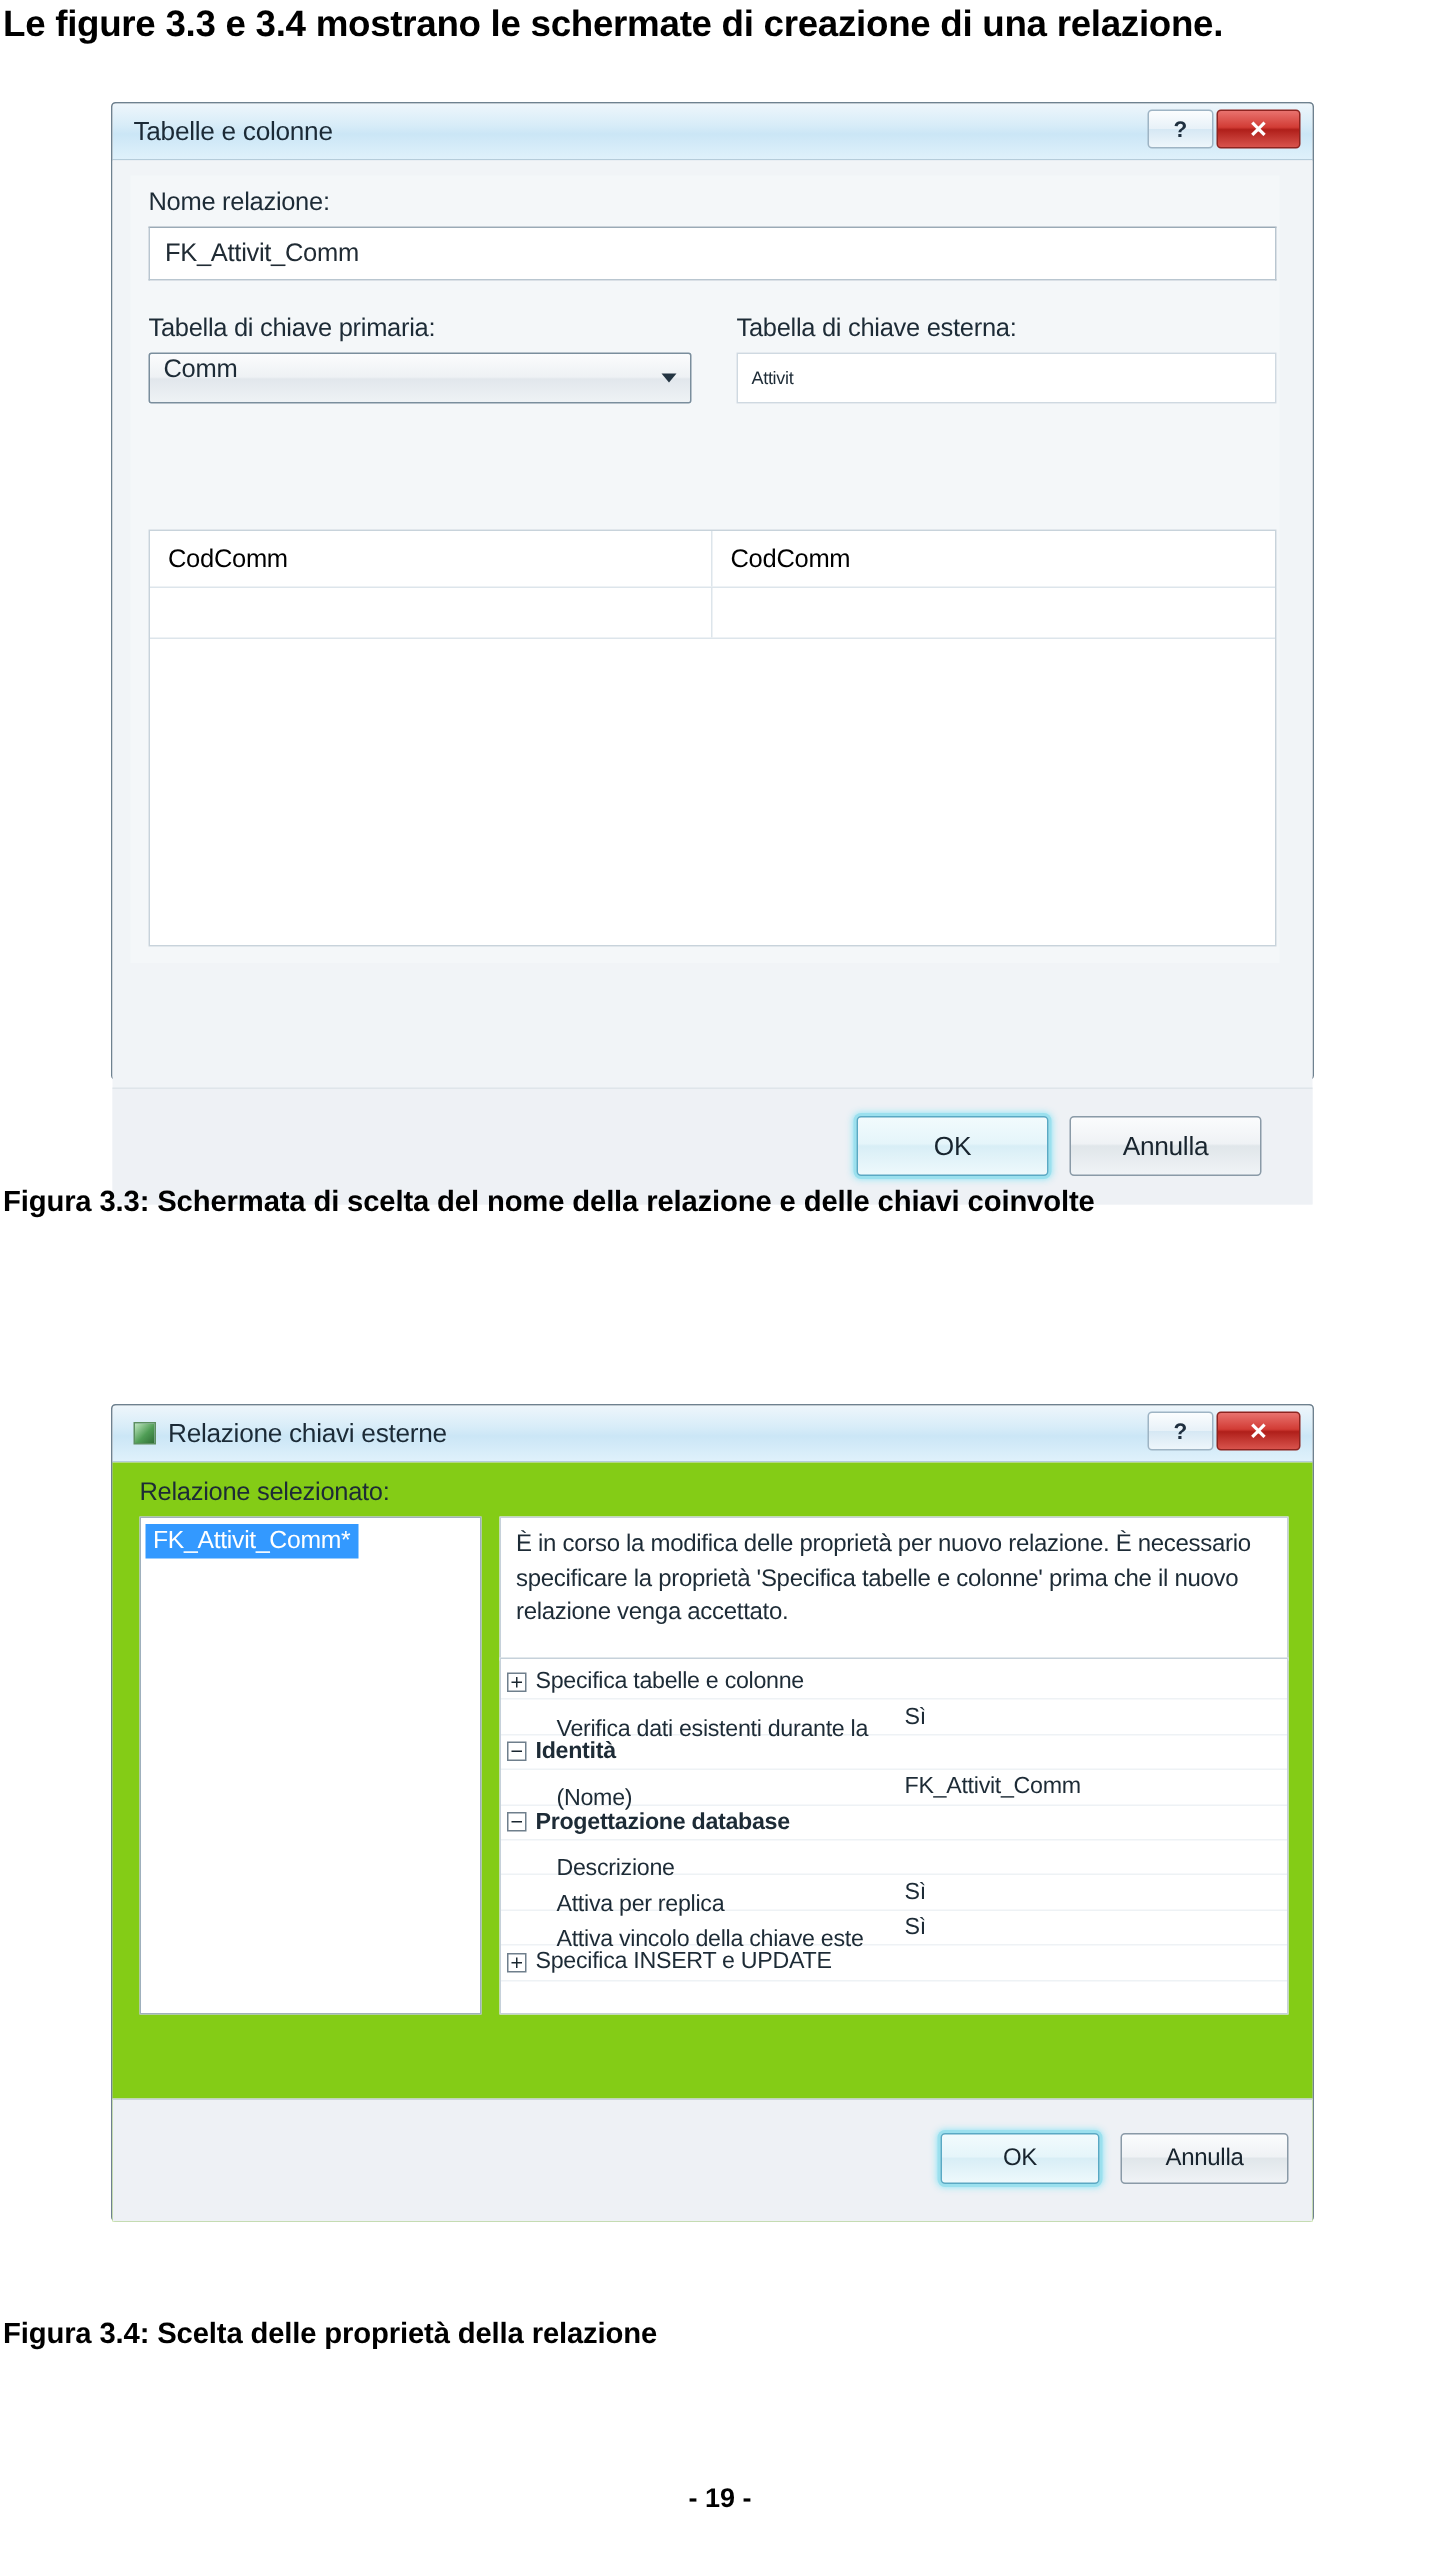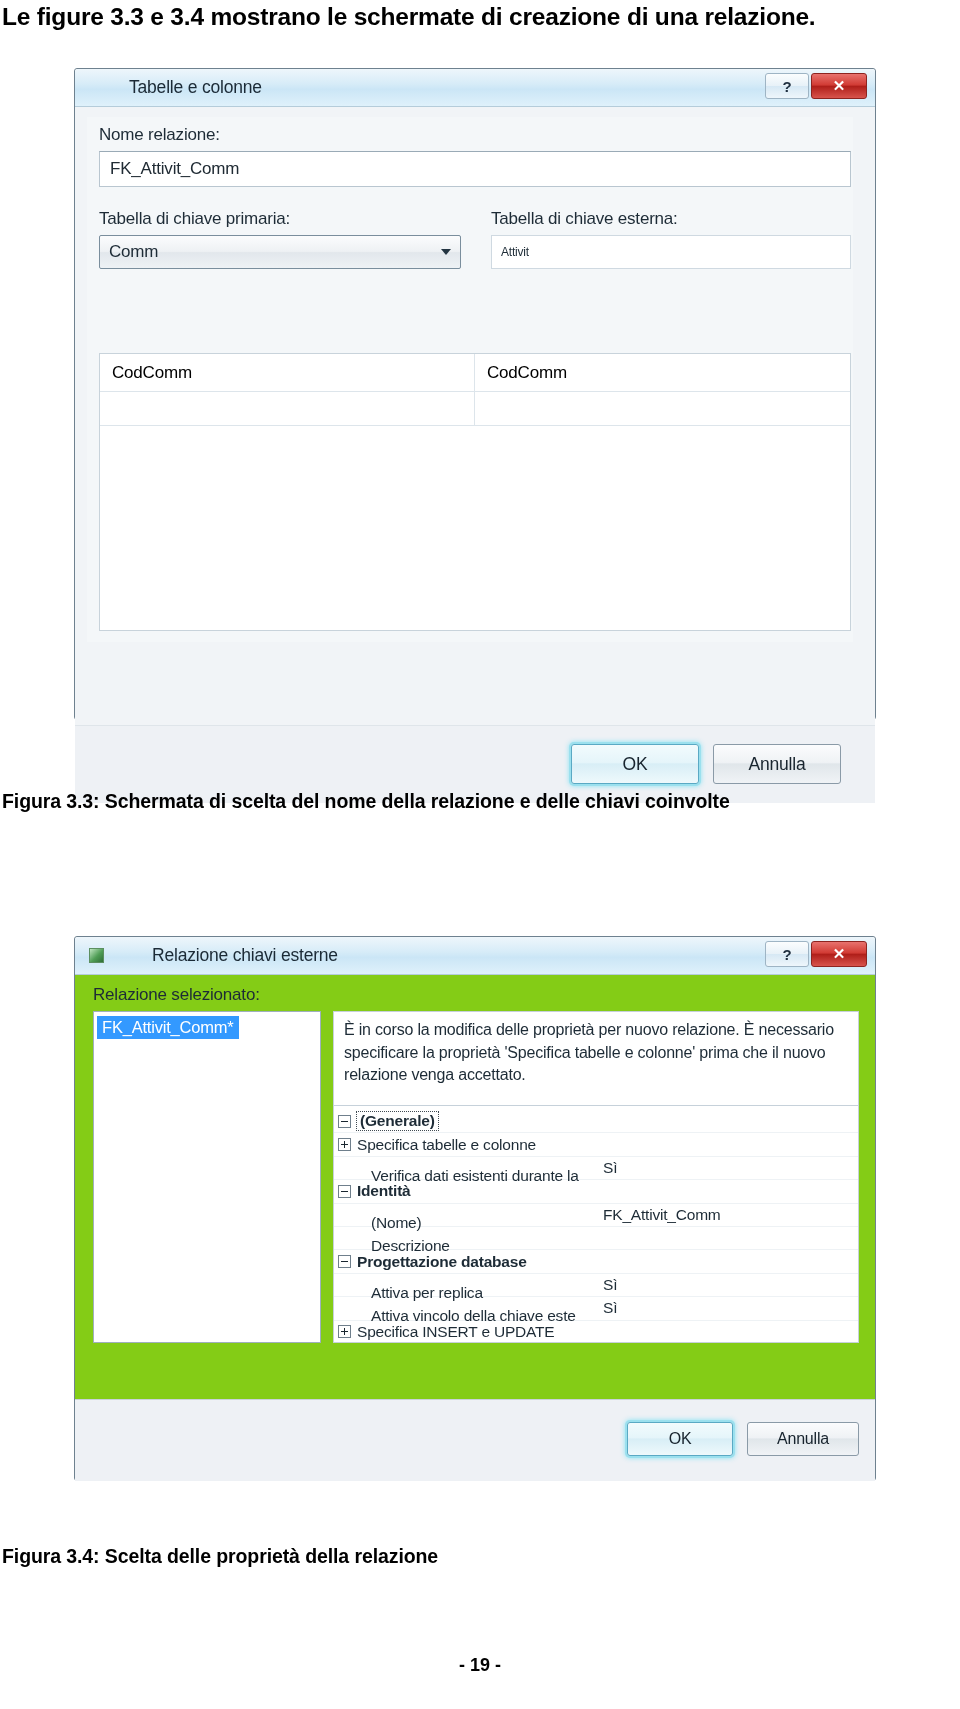--- a/index.html
+++ b/index.html
@@ -63,21 +63,20 @@
     border-top-right-radius: 3px;
     display: flex;
     align-items: center;
     padding-left: 14px;
   }
   .titlebar-title {
     font-size: 17.5px;
     color: #1b2a36;
     letter-spacing: -0.2px;
     white-space: nowrap;
-    margin-left: 40px;
   }
   .app-icon {
     width: 15px; height: 15px;
     margin-right: 8px;
     background: linear-gradient(135deg,#bfe6c0 0%, #4f9d55 55%, #2f6e36 100%);
     border: 1px solid #5c8f60;
     flex: none;
   }
   .win-btns {
     position: absolute;
@@ -139,21 +138,21 @@
     color: #202b34;
     letter-spacing: -0.2px;
   }
   .combo {
     position: relative;
     height: 34px;
     background: linear-gradient(to bottom,#fbfcfd 0%, #eef1f4 48%, #e2e7ec 52%, #eef2f5 100%);
     border: 1px solid #7a8e9d;
     border-radius: 2px;
     display: flex;
-    align-items: center;
+    align-items: flex-start;
     padding: 0 26px 0 9px;
     font-size: 17px;
     color: #1d2b36;
     letter-spacing: -0.2px;
   }
   .combo-arrow {
     position: absolute;
     right: 9px; top: 50%;
     transform: translateY(-50%);
     width: 0; height: 0;
@@ -406,55 +405,50 @@
     <div class="d2-label">Relazione selezionato:</div>
 
     <div class="list-panel">
       <div class="list-item-selected">FK_Attivit_Comm*</div>
     </div>
 
     <div class="desc-panel">È in corso la modifica delle proprietà per nuovo relazione.  È necessario specificare la proprietà 'Specifica tabelle e colonne' prima che il nuovo relazione venga accettato.</div>
 
     <div class="prop-grid" id="property-grid">
         <div class="prop-row">
-          <span class="exp-box"></span>
-          <span class="prop-name group focused">(Generale)</span>
-          <span class="prop-value"></span>
-        </div>
-        <div class="prop-row">
           <span class="exp-box plus"></span>
           <span class="prop-name">Specifica tabelle e colonne</span>
           <span class="prop-value"></span>
         </div>
         <div class="prop-row">
           <span class="exp-spacer"></span>
           <span class="prop-name indent">Verifica dati esistenti durante la</span>
           <span class="prop-value">Sì</span>
         </div>
         <div class="prop-row">
           <span class="exp-box"></span>
           <span class="prop-name group">Identità</span>
           <span class="prop-value"></span>
         </div>
         <div class="prop-row">
           <span class="exp-spacer"></span>
           <span class="prop-name indent">(Nome)</span>
           <span class="prop-value">FK_Attivit_Comm</span>
         </div>
         <div class="prop-row">
+          <span class="exp-box"></span>
+          <span class="prop-name group">Progettazione database</span>
+          <span class="prop-value"></span>
+        </div>
+        <div class="prop-row">
           <span class="exp-spacer"></span>
           <span class="prop-name indent">Descrizione</span>
           <span class="prop-value"></span>
         </div>
         <div class="prop-row">
-          <span class="exp-box"></span>
-          <span class="prop-name group">Progettazione database</span>
-          <span class="prop-value"></span>
-        </div>
-        <div class="prop-row">
           <span class="exp-spacer"></span>
           <span class="prop-name indent">Attiva per replica</span>
           <span class="prop-value">Sì</span>
         </div>
         <div class="prop-row">
           <span class="exp-spacer"></span>
           <span class="prop-name indent">Attiva vincolo della chiave este</span>
           <span class="prop-value">Sì</span>
         </div>
         <div class="prop-row">

